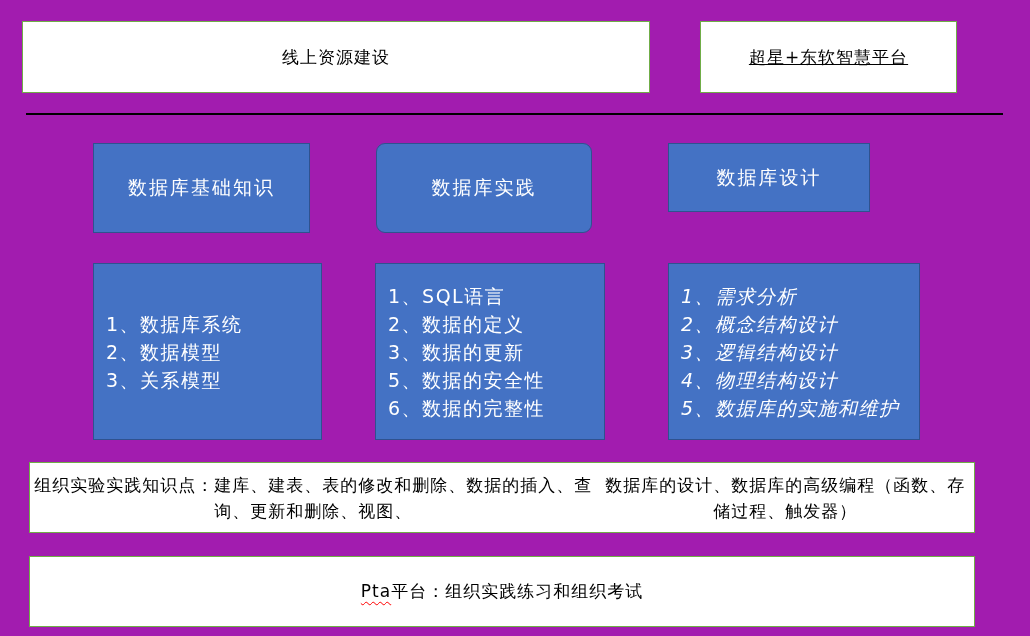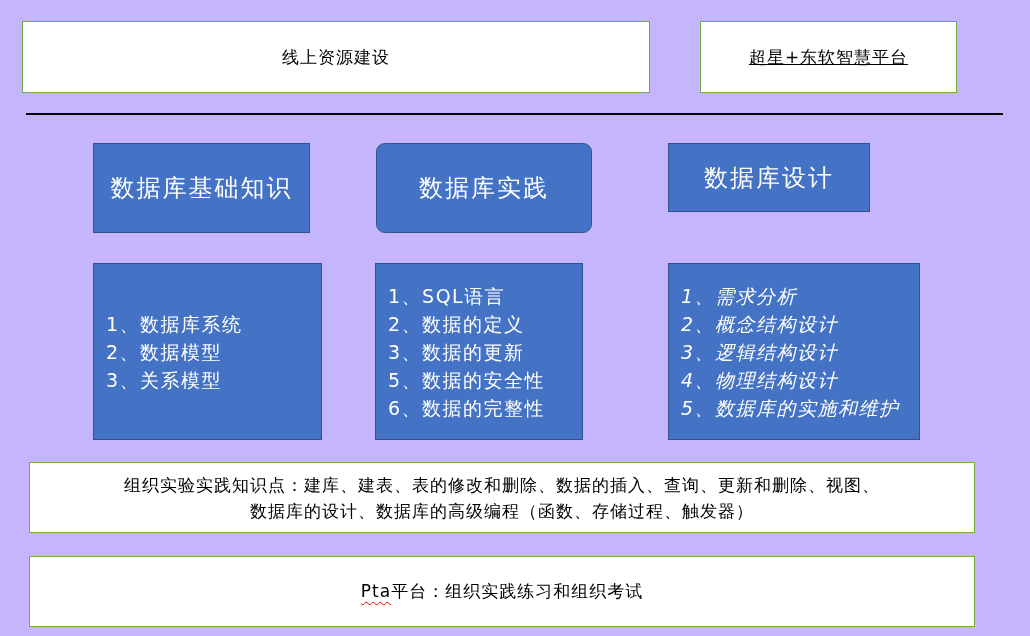--- a/index.html
+++ b/index.html
@@ -1,20 +1,20 @@
 <!DOCTYPE html>
 <html><head>
 <meta charset="utf-8">
 <style>
   html, body { margin: 0; padding: 0; background: #ffffff; }
   .stage {
     position: relative;
     width: 1030px;
     height: 636px;
-    background: #c4b5fd;
+    background: #a21caf;
     font-family: "DejaVu Sans", "Liberation Sans", sans-serif;
     color: #000000;
     overflow: hidden;
   }
   .box { position: absolute; box-sizing: border-box; }
   .green-box {
     border: 1.5px solid #70ad47;
     background: #ffffff;
     display: flex;
     align-items: center;
@@ -26,21 +26,21 @@
   }
   .blue-box {
     background: #4472c4;
     border: 1.5px solid #2f528f;
     color: #ffffff;
   }
   .blue-header {
     display: flex;
     align-items: center;
     justify-content: center;
-    font-size: 24px;
+    font-size: 19px;
     letter-spacing: 2px;
   }
   .blue-list {
     display: flex;
     flex-direction: column;
     justify-content: center;
     padding: 6px 14px 6px 12px;
     font-size: 19px;
     letter-spacing: 1.5px;
     line-height: 28px;
@@ -56,24 +56,24 @@
   }
   
   .top-left  { left: 22px;  top: 21px; width: 628px; height: 72px; }
   .top-right { left: 700px; top: 21px; width: 257px; height: 72px; text-decoration: underline; }
   
   .hdr-1 { left: 93px;  top: 143px; width: 217px; height: 90px; }
   .hdr-2 { left: 376px; top: 143px; width: 216px; height: 90px; border-radius: 9px; }
   .hdr-3 { left: 668px; top: 143px; width: 202px; height: 69px; }
   
   .list-1 { left: 93px;  top: 263px; width: 229px; height: 177px; }
-  .list-2 { left: 375px; top: 263px; width: 208px; height: 177px; }
+  .list-2 { left: 375px; top: 263px; width: 230px; height: 177px; }
   .list-3 { left: 668px; top: 263px; width: 252px; height: 177px; font-style: italic; }
   
-  .practice { left: 29px; top: 462px; width: 946px; height: 71px; flex-direction: column; line-height: 26px; font-size: 17px; }
+  .practice { left: 29px; top: 462px; width: 946px; height: 71px; flex-direction: row; line-height: 26px; font-size: 17px; }
   .pta      { left: 29px; top: 547px; width: 946px; height: 71px; font-size: 17px; margin-top: 9px; }
   .squiggle {
     text-decoration-line: underline;
     text-decoration-style: wavy;
     text-decoration-color: #ff0000;
     text-decoration-thickness: 1px;
     text-underline-offset: 4px;
   }
 </style>
 </head>

